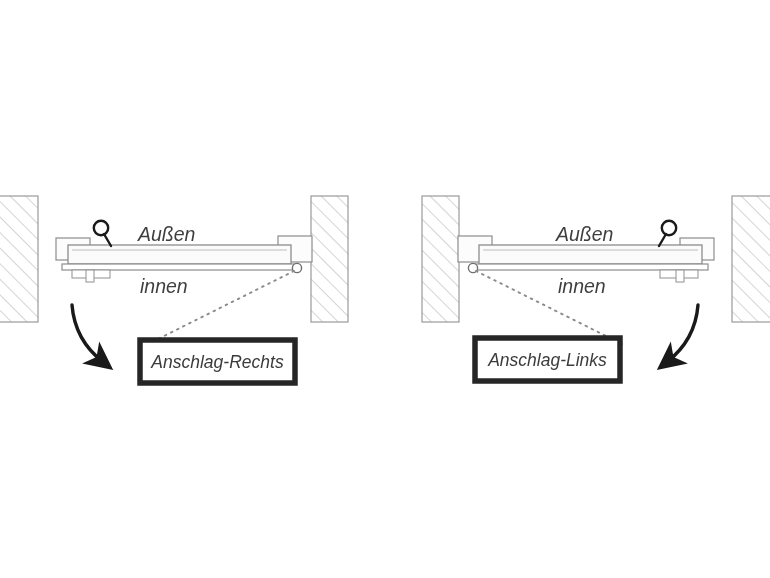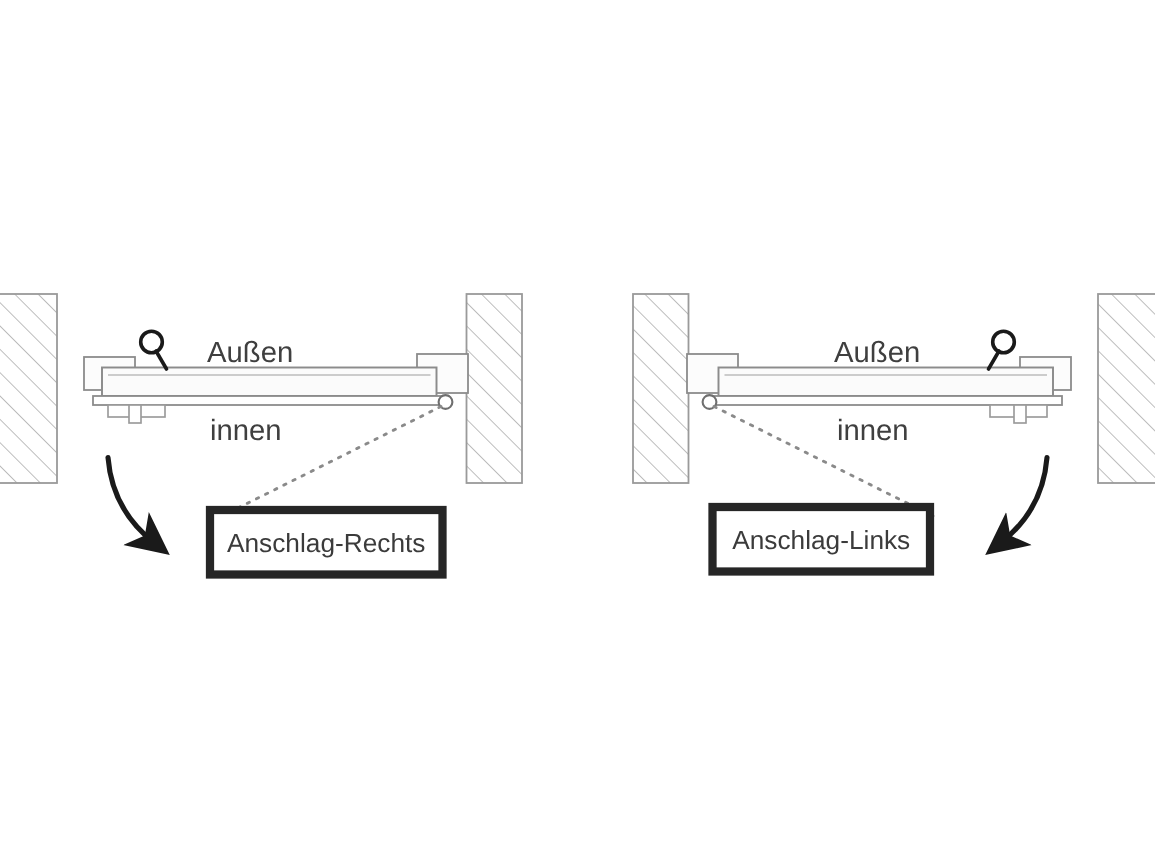--- a/index.html
+++ b/index.html
@@ -2,21 +2,21 @@
 <html><head>
 <meta charset="utf-8">
 <style>
   html,body{margin:0;padding:0;}
   body{
     width:770px;height:578px;
     background:#ffffff;
     font-family:"Liberation Sans", sans-serif;
     overflow:hidden;
   }
-  #stage{position:relative;width:770px;height:578px;background:#ffffff;}
+  #stage{position:relative;width:770px;height:578px;background:#ffffff;font-style:italic;}
   svg{display:block;}
   .lbl-text{
     font-family:"Liberation Sans", sans-serif;
     fill:#3b3b3b;
   }
   .anno-text{
     font-family:"Liberation Sans", sans-serif;
     fill:#3f3f3f;
   }
 </style>

